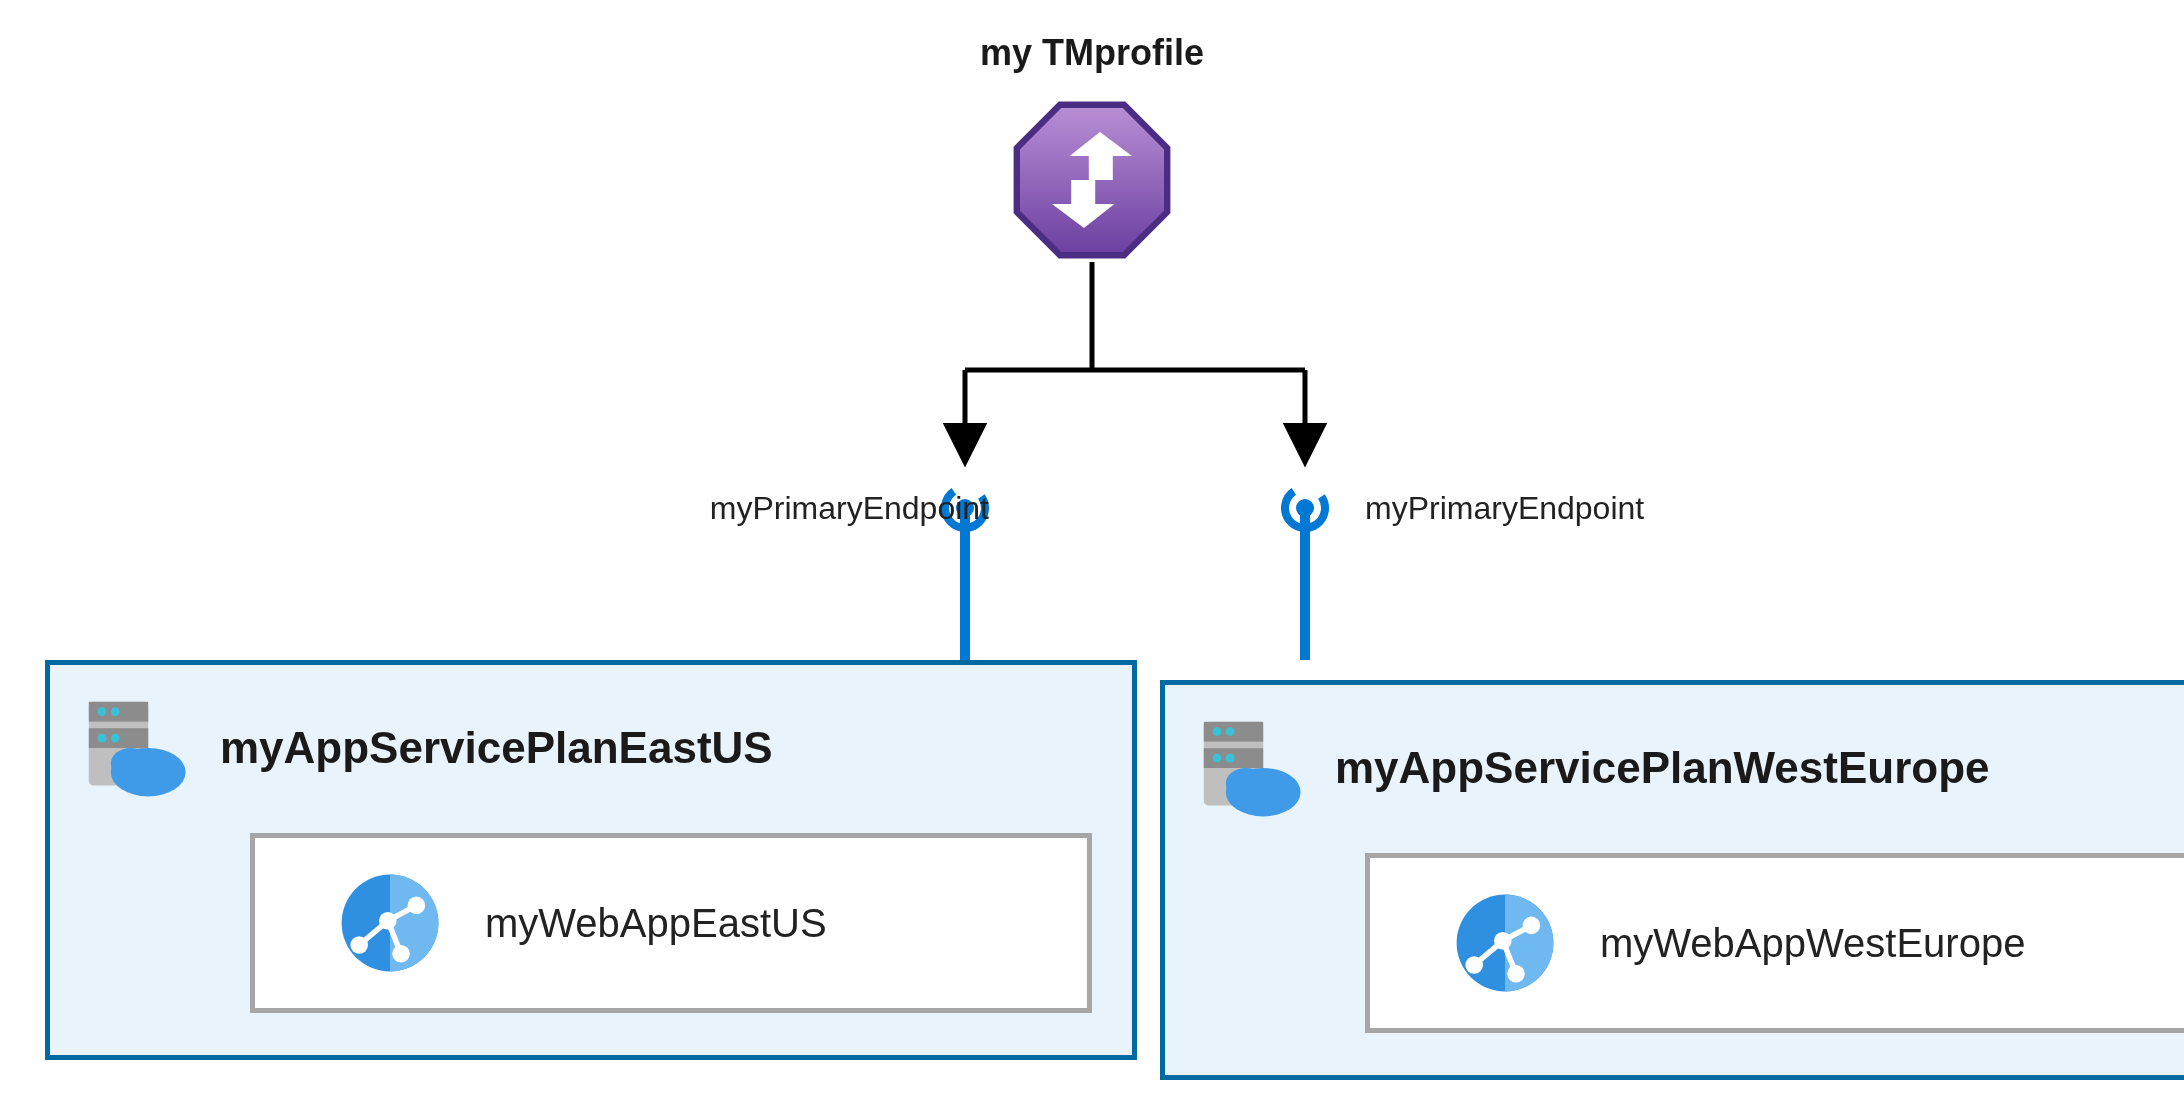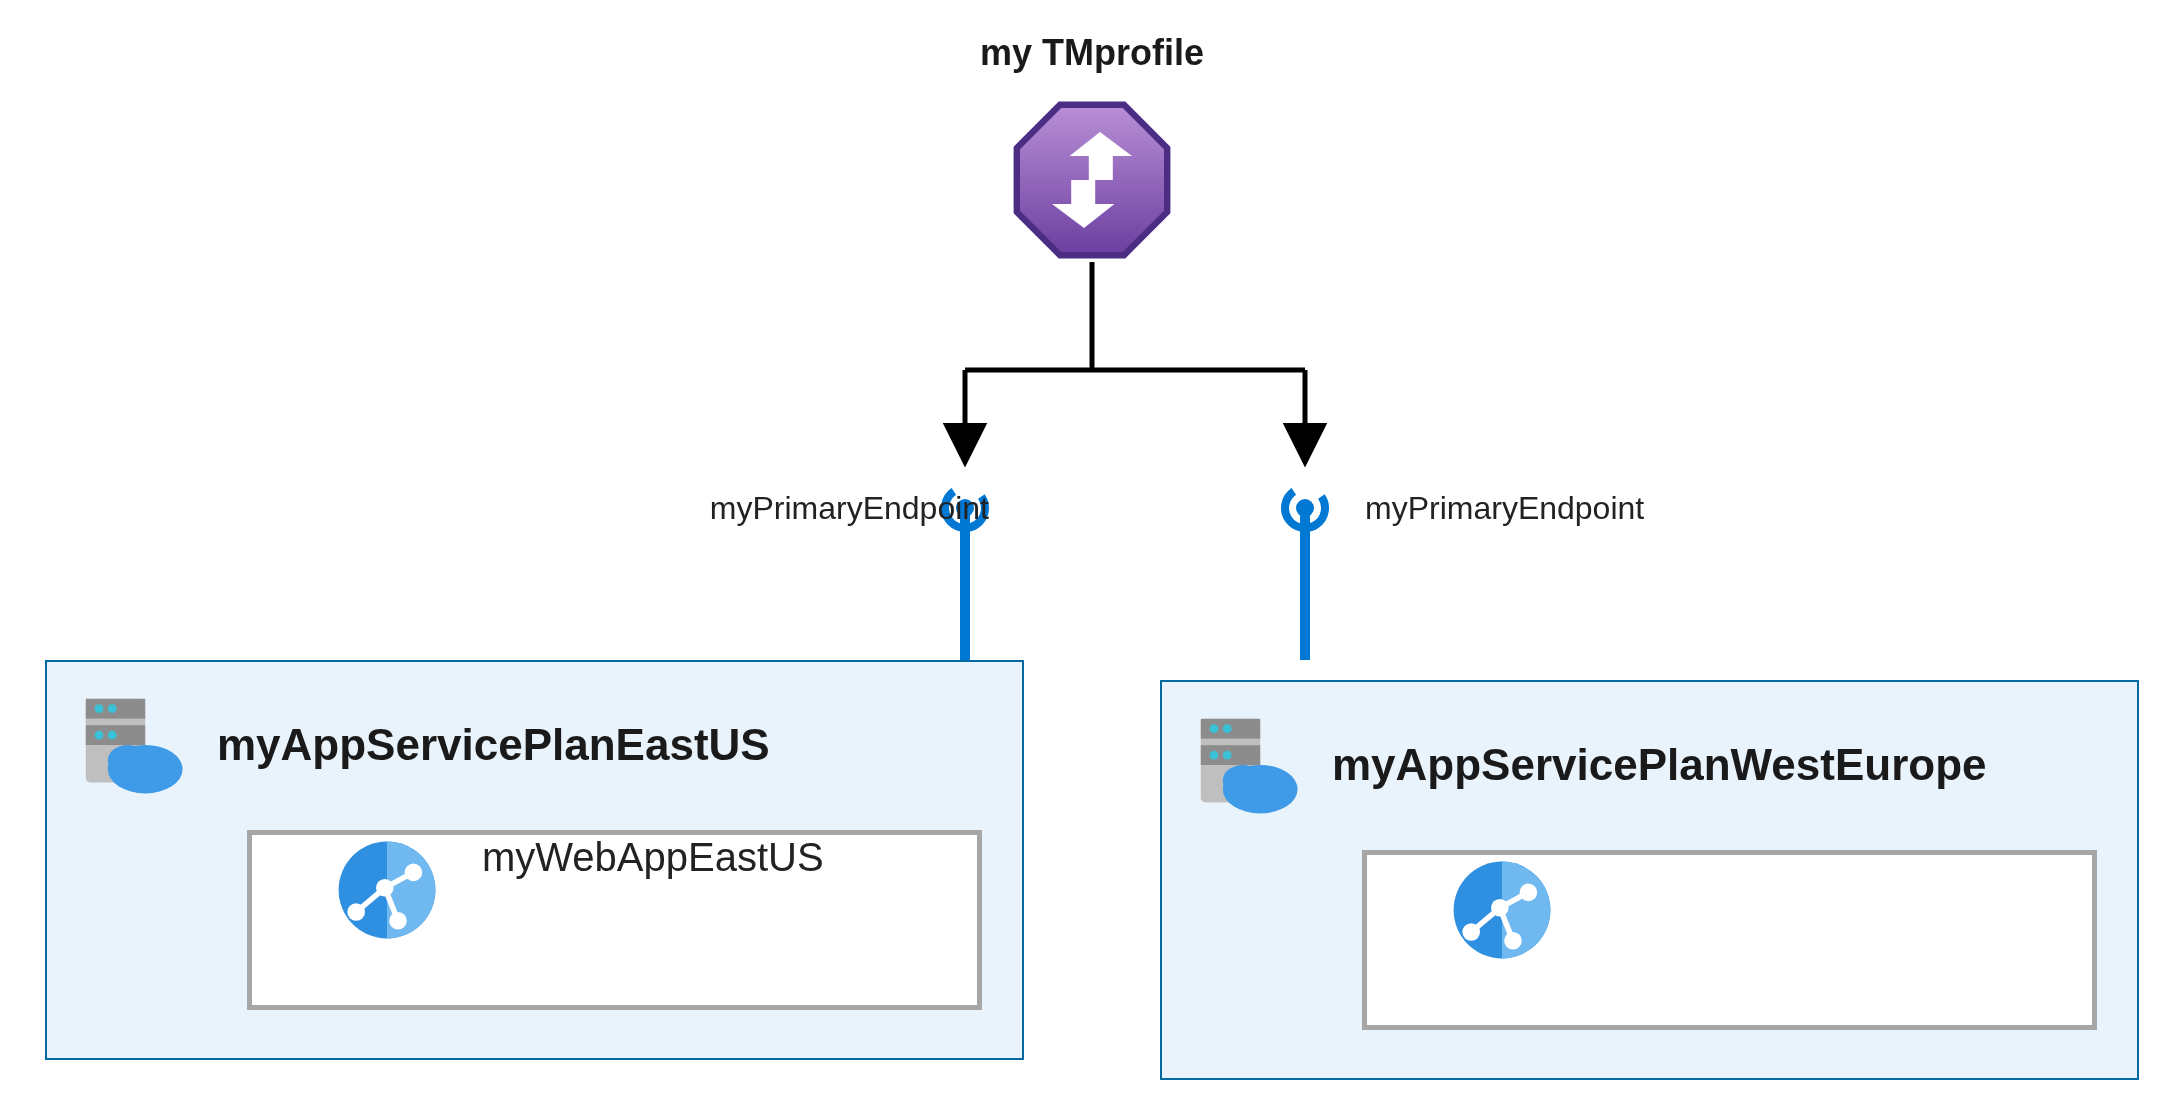--- a/index.html
+++ b/index.html
@@ -54,23 +54,23 @@
     position: absolute;
     font-size: 32px;
     color: #222;
   }
   .endpoint-label.left  { right: 1195px; top: 490px; text-align: right; }
   .endpoint-label.right { left:  1365px; top: 490px; }
 
   
   .region-box {
     position: absolute;
-    width: 979px;
+    width: 1092px;
     height: 400px;
-    border: 2px solid #0369a1;
+    border: 5px solid #0369a1;
     background: #E9F3FC;
   }
   .region-box.left  { left: 45px;   top: 660px; }
   .region-box.right { left: 1125px; top: 680px; margin-left: 35px; }
 
   .asp-row {
     display: flex;
     align-items: center;
     gap: 30px;
     padding: 28px 30px 10px 30px;
@@ -81,20 +81,21 @@
     color: #1a1a1a;
   }
 
   
   .webapp-box {
     margin: 20px 40px 0 200px;
     height: 180px;
     border: 5px solid #A6A6A6;
     background: #fff;
     display: flex;
+    align-items: center;
     gap: 40px;
     padding-left: 80px;
   }
   .webapp-label {
     font-size: 40px;
     color: #222;
   }
 
   .icon-asp { width: 110px; height: 110px; }
   .icon-web { width: 110px; height: 110px; }
@@ -228,16 +229,17 @@
             <line x1="48" y1="48" x2="60" y2="78"></line>
           </g>
           <g fill="#fff">
             <circle cx="22" cy="70" r="8"></circle>
             <circle cx="48" cy="48" r="8"></circle>
             <circle cx="74" cy="34" r="8"></circle>
             <circle cx="60" cy="78" r="8"></circle>
           </g>
         </svg>
       </span>
+      <span class="webapp-label">myWebAppWestEurope</span>
     </div>
   </div>
 
 </div>
 
 </body></html>

